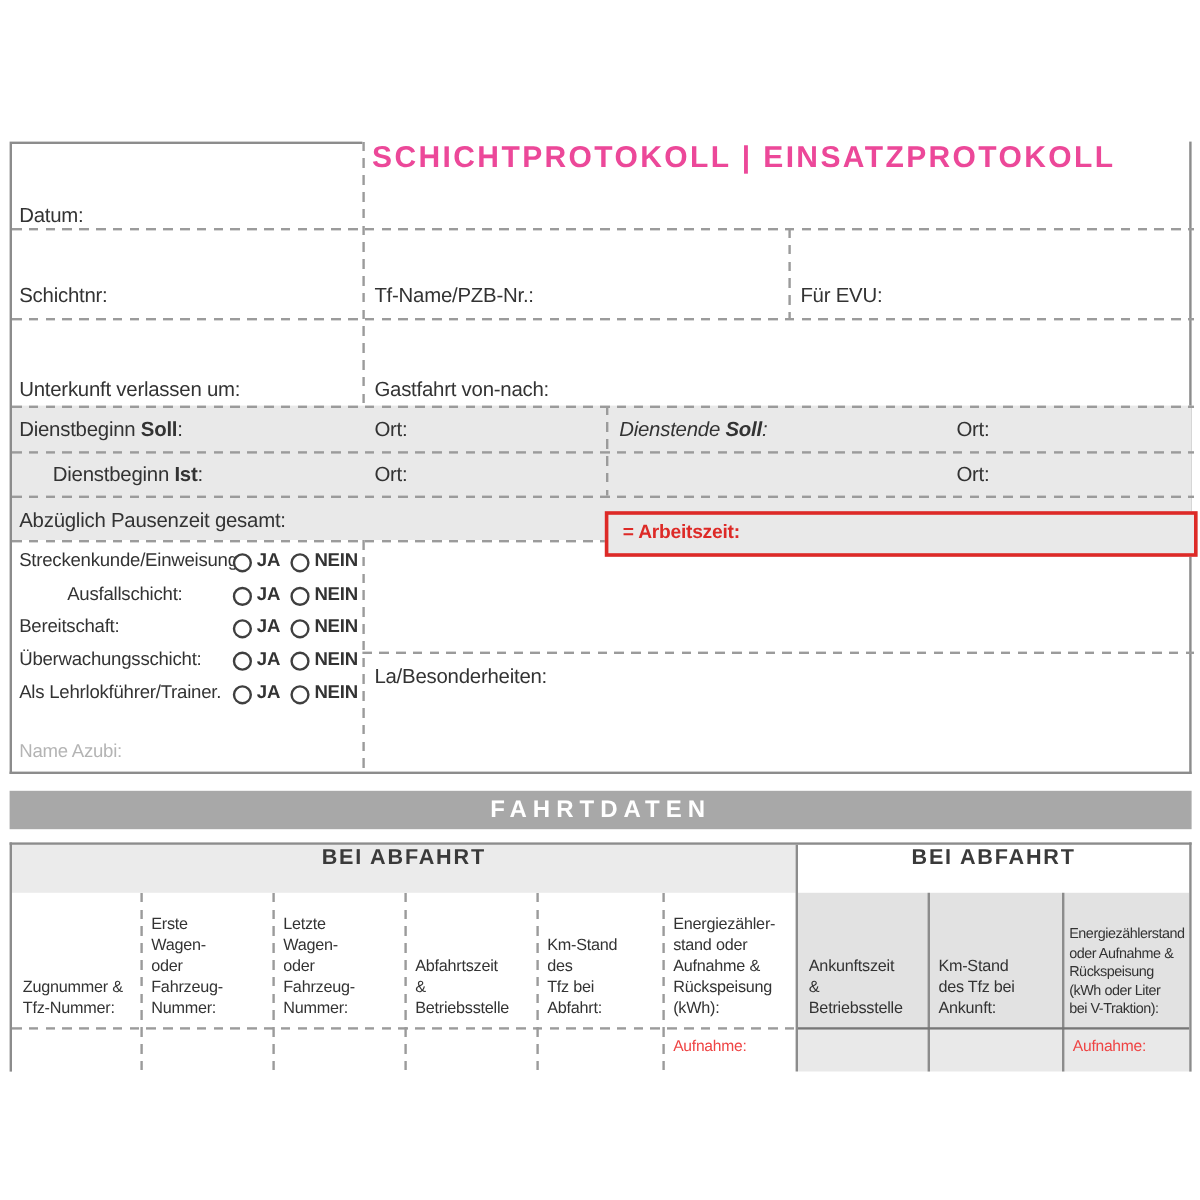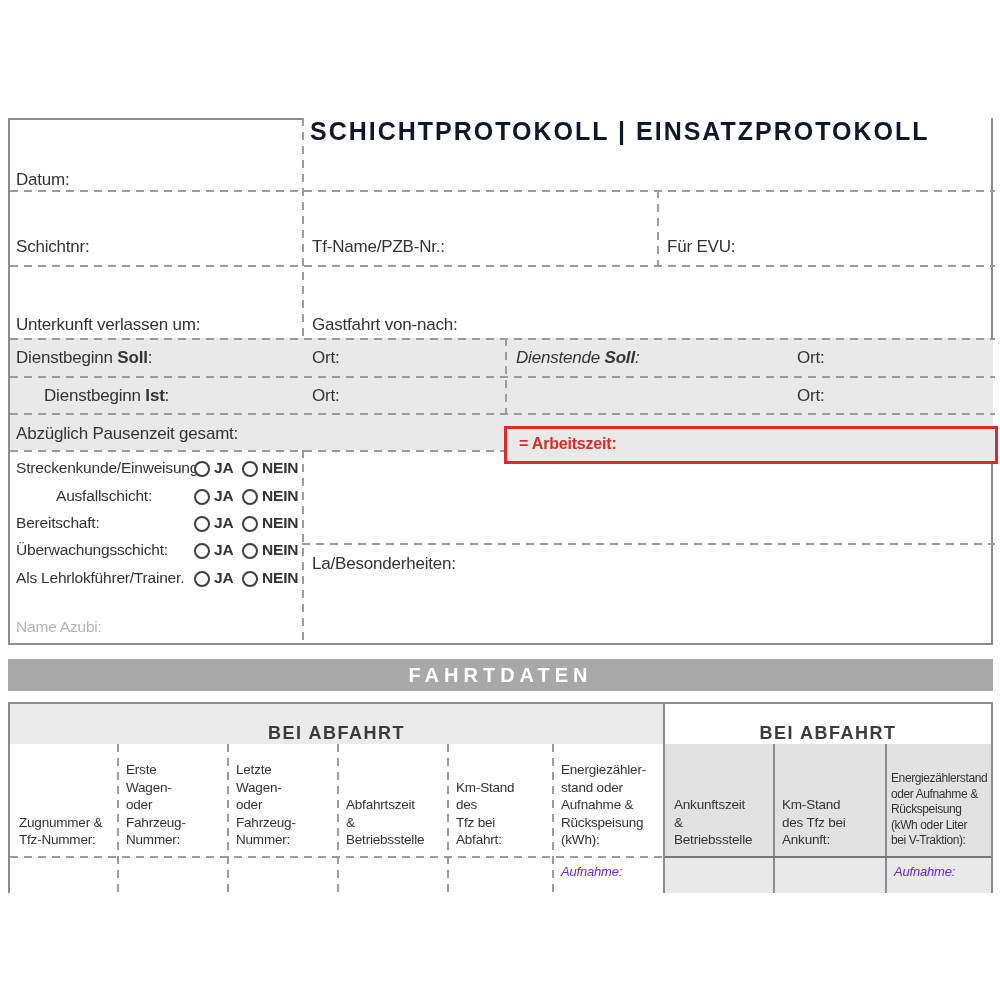--- a/index.html
+++ b/index.html
@@ -12,38 +12,38 @@
   .solidv{position:absolute;width:2px;background:#8c8c8c;}
   .lbl{position:absolute;font-size:17px;white-space:nowrap;}
   .lbl-sm{position:absolute;font-size:15.5px;white-space:nowrap;}
   .muted{color:#b4b4b4;}
   
   #main-box{position:absolute;left:8px;top:118px;width:985px;height:527px;
             border-left:2px solid #8c8c8c;border-right:2px solid #8c8c8c;border-bottom:2px solid #8c8c8c;
             box-sizing:border-box;}
   #main-top-border{position:absolute;left:0;top:0;width:292px;height:2px;background:#8c8c8c;}
   #form-title{position:absolute;left:300px;top:-4px;width:684px;height:34px;line-height:34px;
-              font-size:25px;font-weight:bold;letter-spacing:2px;color:#0f172a;white-space:nowrap;overflow:hidden;}
+              font-size:25px;font-weight:bold;letter-spacing:2px;color:#ec4899;white-space:nowrap;overflow:hidden;}
   .grayband{position:absolute;background:#e9e9e9;}
   #arbeitszeit-box{position:absolute;left:494px;top:308px;width:494px;height:38px;
                    border:3px solid #dd2a27;box-sizing:border-box;background:#e9e9e9;}
   #arbeitszeit-box span{display:block;margin:6px 0 0 12px;font-size:16px;font-weight:bold;color:#dd2a27;}
   .radio{position:absolute;width:12px;height:12px;border:2px solid #3f3f3f;border-radius:50%;background:#fff;}
   
   #banner{position:absolute;left:8px;top:659px;width:985px;height:32px;background:#a8a8a8;
           display:flex;align-items:center;justify-content:center;}
   #banner span{color:#fff;font-weight:bold;font-size:20px;letter-spacing:5px;}
   
   #trip-table{position:absolute;left:8px;top:702px;width:985px;height:191px;
               border:2px solid #8c8c8c;border-bottom:none;box-sizing:border-box;background:#fff;overflow:hidden;}
-  .band1{position:absolute;top:0;height:40px;display:flex;align-items:flex-end;justify-content:center;}
+  .band1{position:absolute;top:0;height:40px;display:flex;align-items:flex-start;justify-content:center;}
   .band1 span{font-weight:bold;font-size:18px;letter-spacing:1.5px;color:#3a3a3a;}
   .colhead{position:absolute;top:46px;height:107px;display:flex;flex-direction:column;justify-content:flex-end;
            box-sizing:border-box;padding:0 3px 8px 9px;font-size:13.5px;line-height:1.3;white-space:pre-line;color:#333;}
-  .aufnahme{position:absolute;top:160px;font-size:13px;color:#6d28d9;white-space:nowrap;font-style:italic;}
+  .aufnahme{position:absolute;top:160px;font-size:13px;color:#ef4444;white-space:nowrap;}
 </style>
 </head>
 <body>
 
 <div id="page">
 
   <div id="main-box">
     <div id="main-top-border"></div>
     <div id="form-title">SCHICHTPROTOKOLL | EINSATZPROTOKOLL</div>
 

